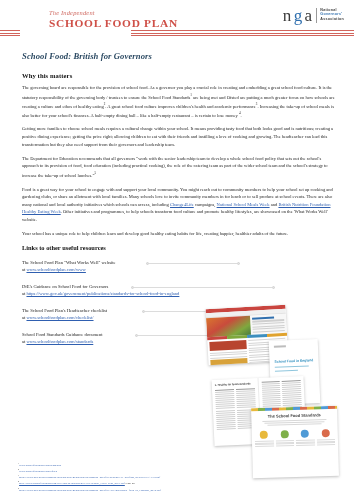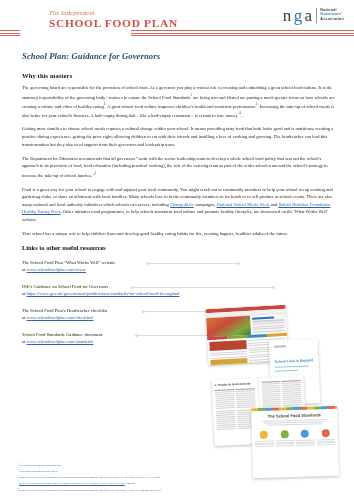--- a/index.html
+++ b/index.html
@@ -178,21 +178,21 @@
       <div class="nga-words">
         <div class="w1">National</div>
         <div class="w2">Governors'</div>
         <div class="w3">Association</div>
       </div>
     </div>
   </div>
 
   <div class="content">
 
-    <h1 class="doc-title">School Plan: Guidance for Governors</h1>
+    <h1 class="doc-title">School Food: British for Governors</h1>
 
     <h2 class="sect">Why this matters</h2>
 
     <p class="para"><span>The governing board are responsible for the provision of school food. As a governor you play a crucial role in creating and embedding a great school food culture. It is the statutory responsibility of the governing body / trustees to ensure the School Food Standards</span><sup>1</sup><span> are being met and Ofsted are putting a much greater focus on how schools are creating a culture and ethos of healthy eating</span><sup>2</sup><span>. A great school food culture improves children's health and academic performance</span><sup>3</sup><span>. Increasing the take-up of school meals is also better for your school's finances. A half-empty dining hall – like a half-empty restaurant – is certain to lose money </span><sup>4</sup><span>.</span></p>
 
     <p class="para">Getting more families to choose school meals requires a cultural change within your school. It means providing tasty food that both looks good and is nutritious; creating a positive dining experience; getting the price right; allowing children to eat with their friends and instilling a love of cooking and growing. The headteacher can lead this transformation but they also need support from their governors and leadership team.</p>
 
     <p class="para"><span>The Department for Education recommends that all governors “work with the senior leadership team to develop a whole school food policy that sets out the school's approach to its provision of food, food education (including practical cooking), the role of the catering team as part of the wider school team and the school's strategy to increase the take-up of school lunches.”</span><sup>5</sup></p>
 
     <p class="para"><span>Food is a great way for your school to engage with and support your local community. You might reach out to community members to help your school set up cooking and gardening clubs, or share an allotment with local families. Many schools love to invite community members in for lunch or to sell produce at school events. There are also many national and local authority initiatives which schools can access, including </span><a class="inline" href="#">Change4Life</a><span> campaigns, </span><a class="inline" href="#">National School Meals Week</a><span> and </span><a class="inline" href="#">British Nutrition Foundation Healthy Eating Week</a><span>. Other initiatives and programmes, to help schools transform food culture and promote healthy lifestyles, are showcased on the 'What Works Well' website.</span></p>

